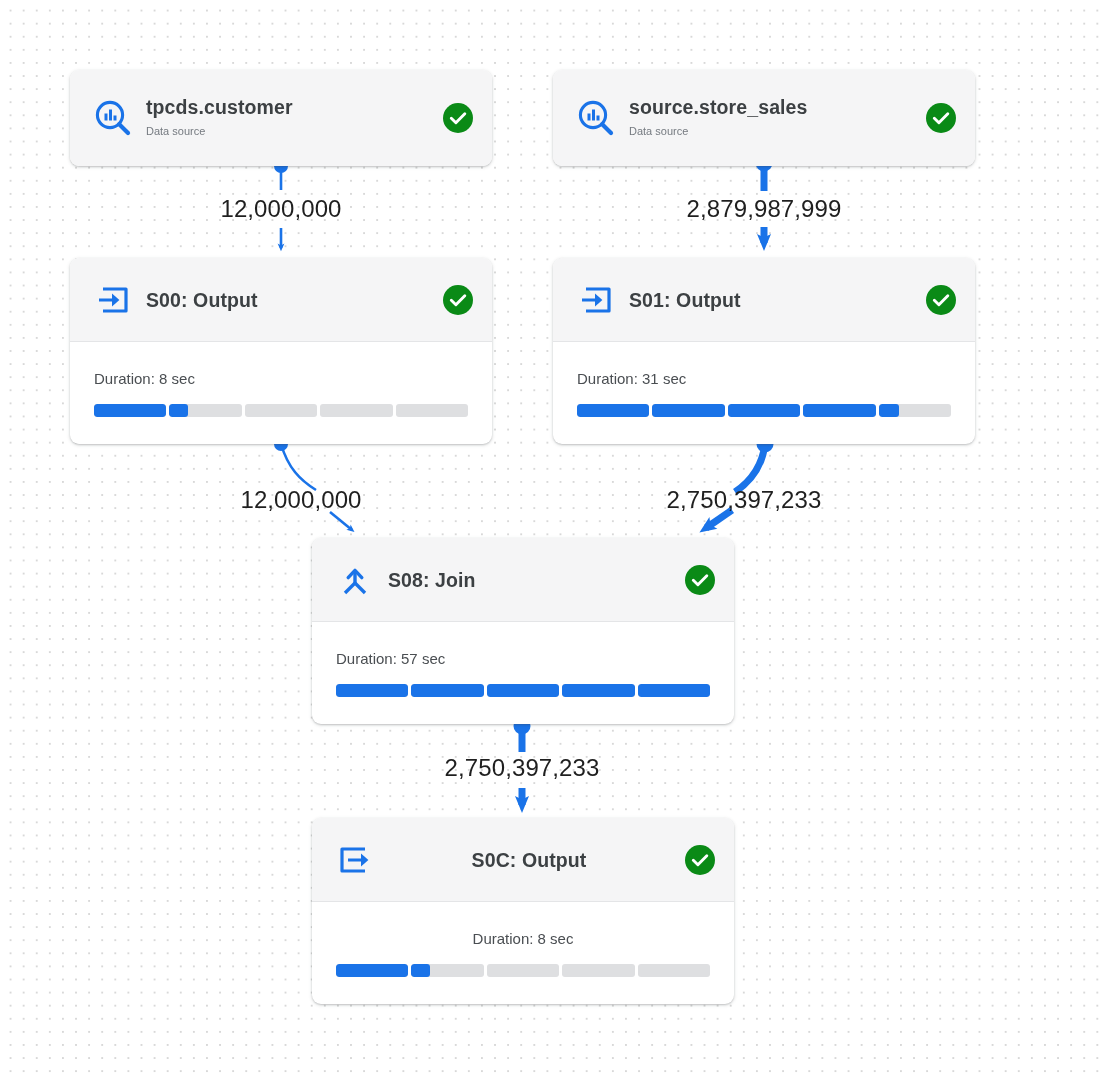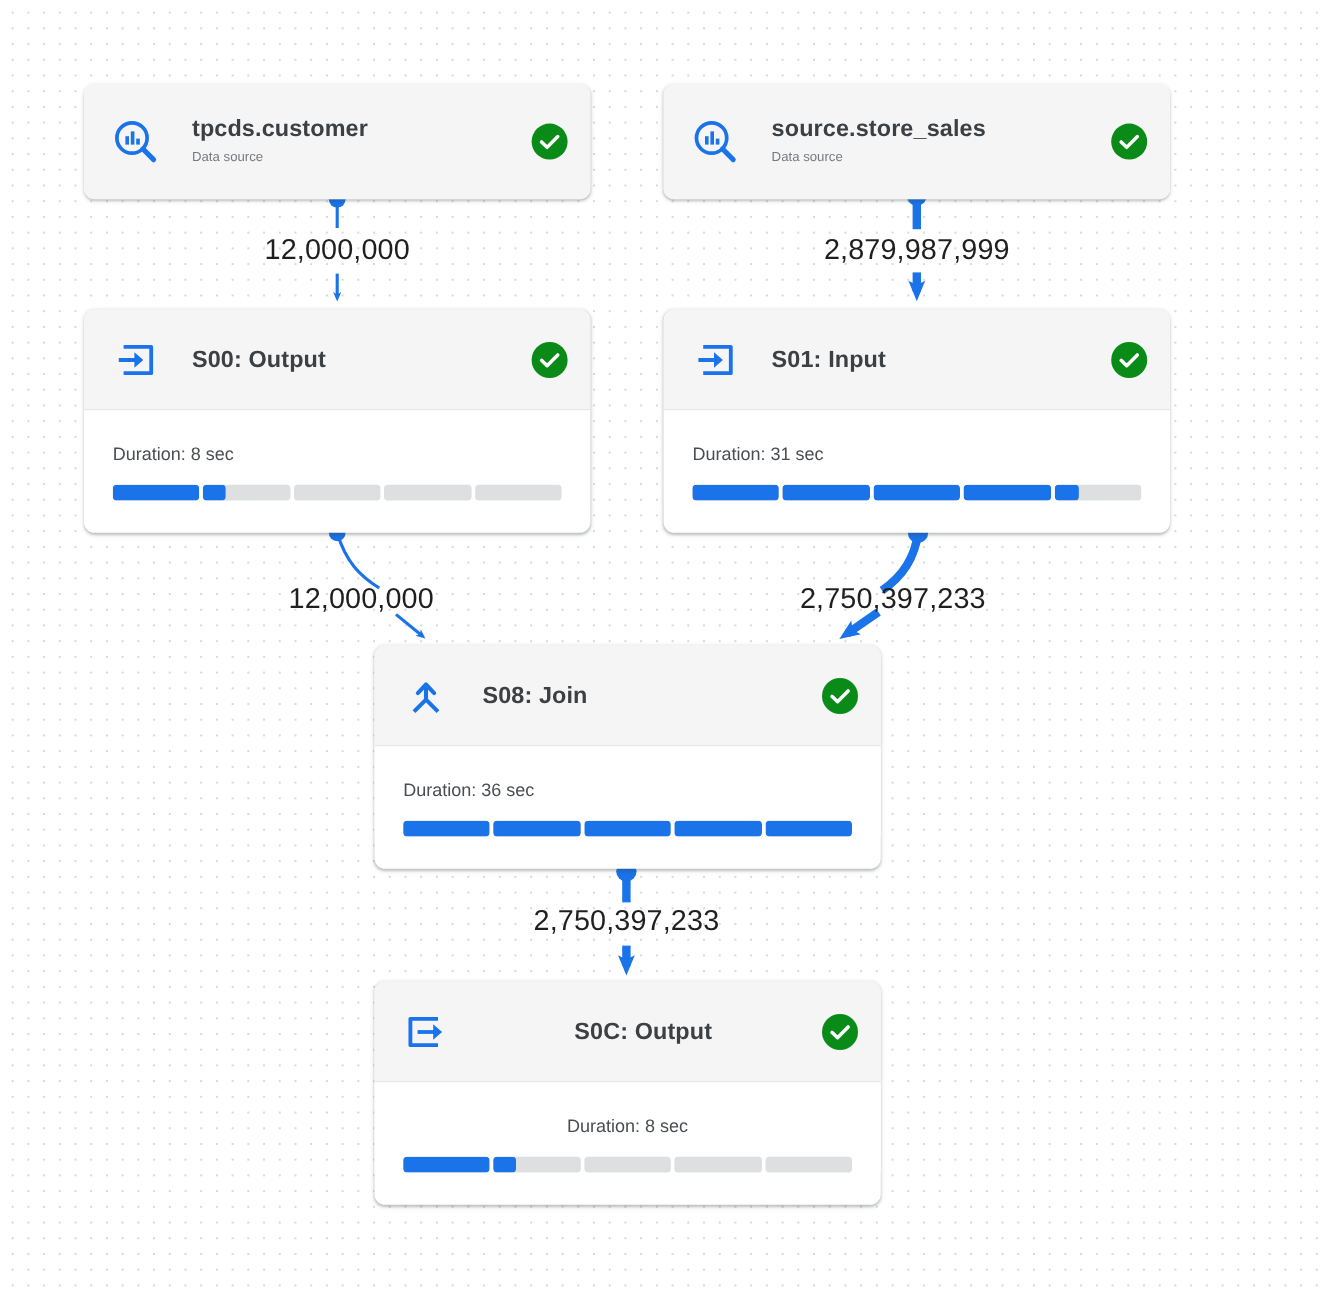--- a/index.html
+++ b/index.html
@@ -54,21 +54,21 @@
     flex: 0 0 auto;
     width: 42px;
     height: 42px;
     display: flex;
     align-items: center;
     justify-content: center;
   }
   .node-icon svg { display: block; }
   .node-titles {
     flex: 1 1 auto;
-    margin-left: 26px;
+    margin-left: 12px;
     min-width: 0;
   }
   .node-title {
     font-size: 19.5px;
     font-weight: 700;
     color: #3c4043;
     letter-spacing: .1px;
     line-height: 24px;
     white-space: nowrap;
     overflow: hidden;
@@ -265,21 +265,21 @@
   <div class="node has-body" style="left:553px; top:258px; width:422px; height:186px;">
     <div class="node-header">
       <span class="node-icon">
         <svg width="40" height="40" viewBox="0 0 40 40">
           <path d="M10,9 L33,9 L33,31 L10,31" fill="none" stroke="#1a73e8" stroke-width="3.2" stroke-linejoin="round"></path>
           <path d="M6,20 L24,20" stroke="#1a73e8" stroke-width="3.2" stroke-linecap="butt"></path>
           <path d="M19,13.6 L26.4,20 L19,26.4 Z" fill="#1a73e8"></path>
         </svg>
       </span>
       <div class="node-titles">
-        <div class="node-title">S01: Input</div>
+        <div class="node-title">S01: Output</div>
       </div>
       <span class="status-badge">
         <svg width="32" height="32" viewBox="0 0 32 32">
           <circle cx="16" cy="16" r="15" fill="#0a8a16"></circle>
           <path d="M9.3,16.3 L13.9,20.8 L22.8,11.8" fill="none" stroke="#ffffff" stroke-width="2.9" stroke-linecap="round" stroke-linejoin="round"></path>
         </svg>
       </span>
     </div>
     <div class="node-body">
       <div class="duration-label">Duration: 31 sec</div>
@@ -317,21 +317,21 @@
         <div class="node-title">S08: Join</div>
       </div>
       <span class="status-badge">
         <svg width="32" height="32" viewBox="0 0 32 32">
           <circle cx="16" cy="16" r="15" fill="#0a8a16"></circle>
           <path d="M9.3,16.3 L13.9,20.8 L22.8,11.8" fill="none" stroke="#ffffff" stroke-width="2.9" stroke-linecap="round" stroke-linejoin="round"></path>
         </svg>
       </span>
     </div>
     <div class="node-body">
-      <div class="duration-label">Duration: 36 sec</div>
+      <div class="duration-label">Duration: 57 sec</div>
       <div class="progress">
         <div class="seg">
             <div class="fill" style="width:100%"></div>
           </div>
         <div class="seg">
             <div class="fill" style="width:100%"></div>
           </div>
         <div class="seg">
             <div class="fill" style="width:100%"></div>
           </div>

